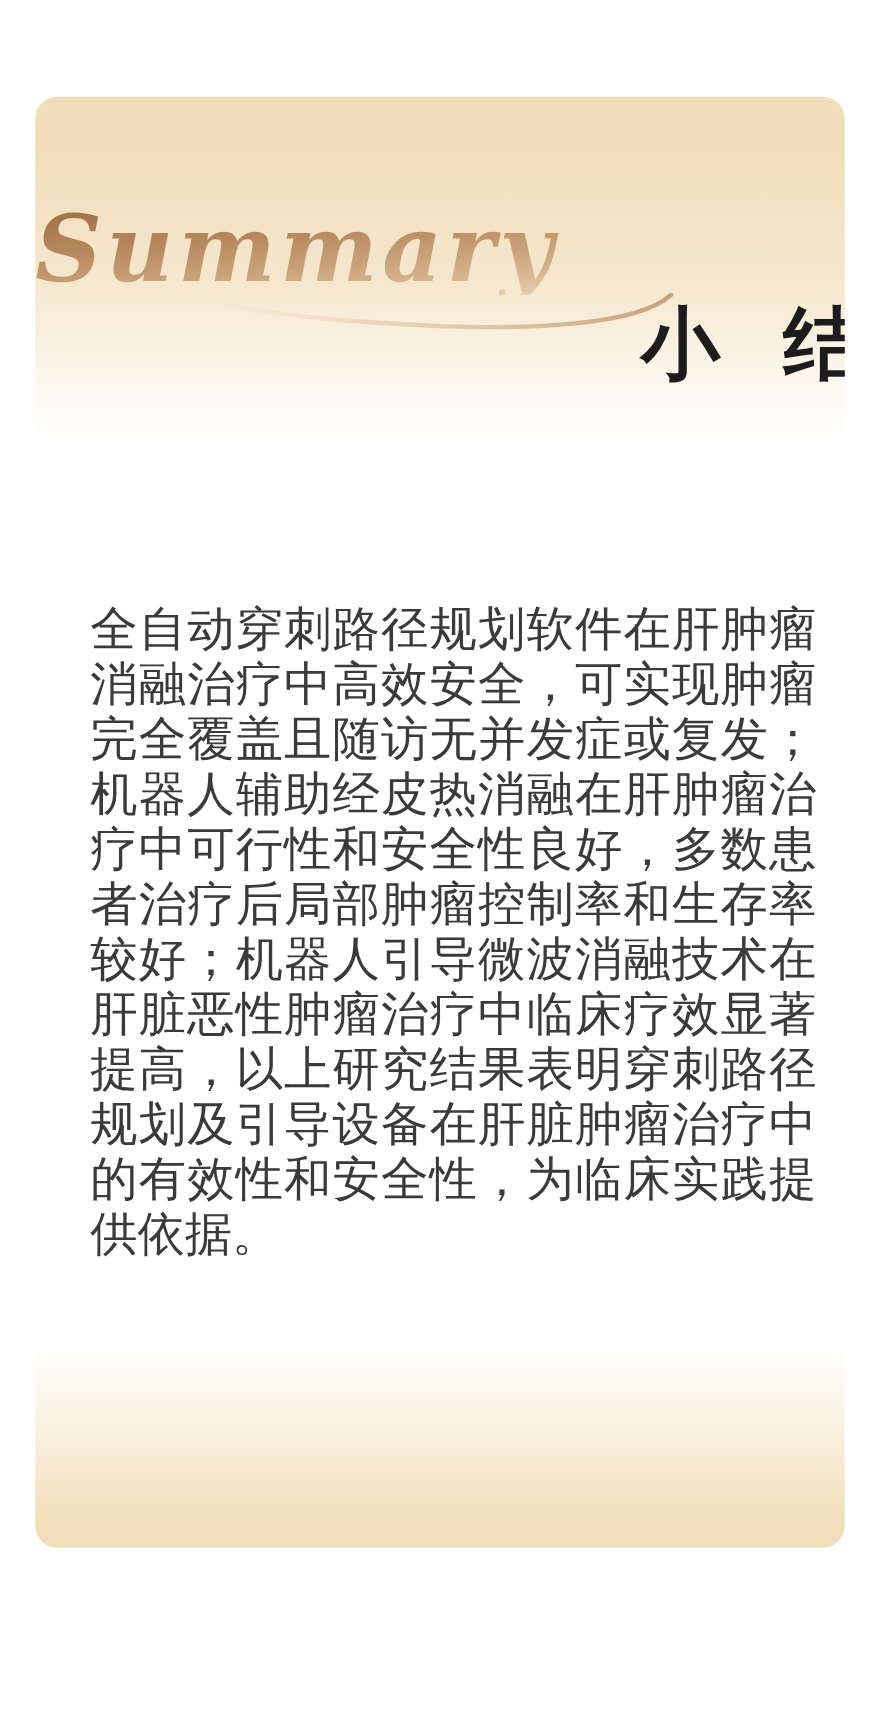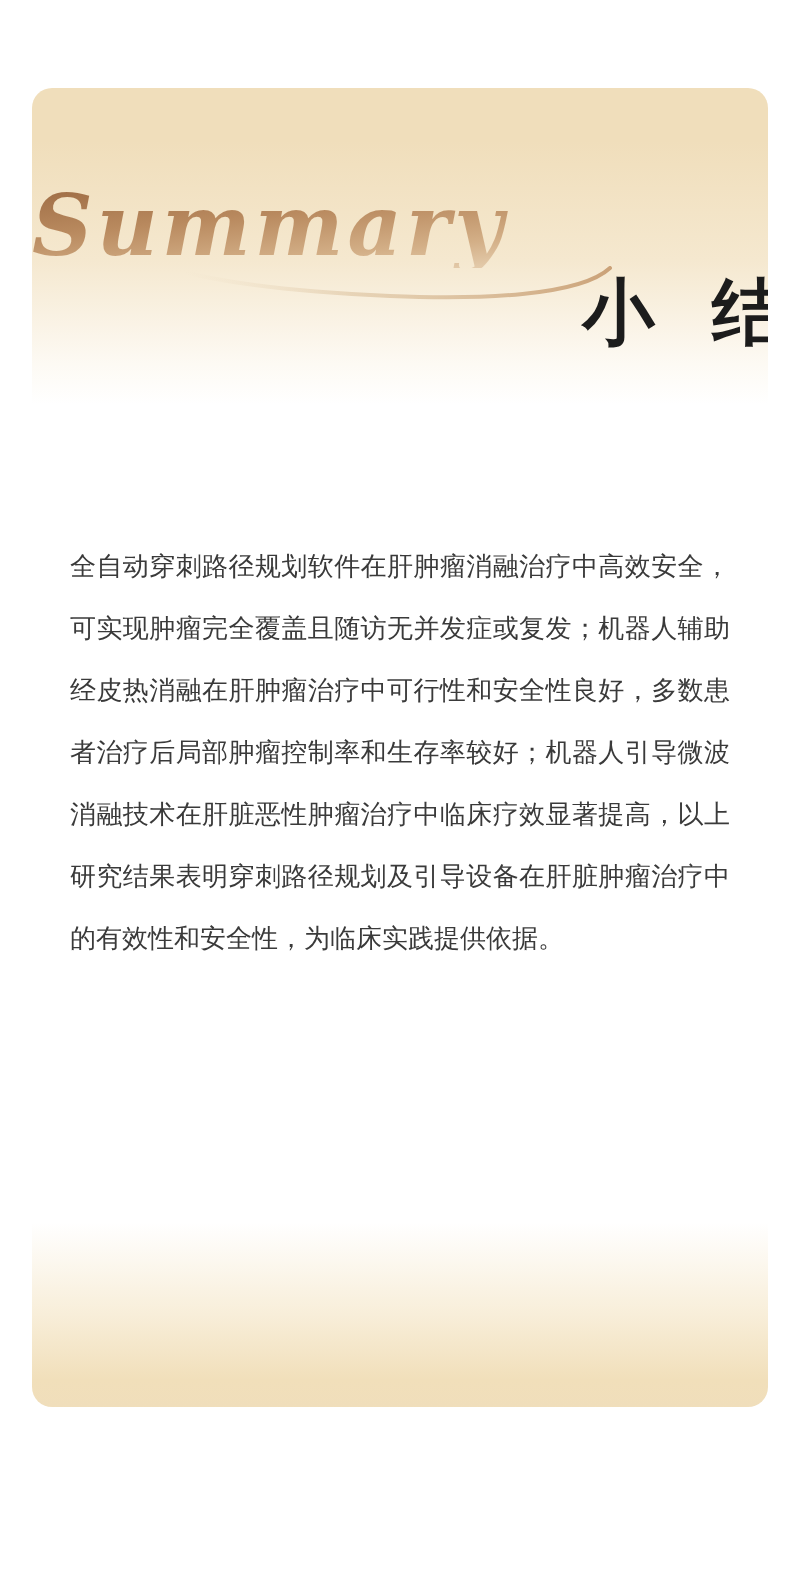--- a/index.html
+++ b/index.html
@@ -74,26 +74,26 @@
     color: #1c1c1c;
     letter-spacing: 0.8em;
     margin-right: -0.8em; 
   }
   .summary-paragraph {
     position: absolute;
     top: 447px;
     left: 38px;
     width: 660px;
     font-family: "Liberation Sans", sans-serif;
-    font-size: 26px;
-    line-height: 62px;
+    font-size: 43px;
+    line-height: 50px;
     color: #3a3a3a;
     text-align: justify;
     text-justify: inter-ideograph;
-    margin: 0;
+    margin: 12px;
   }
 </style>
 </head>
 <body>
 
 <div class="card">
 
   <div class="title-en">Summary</div>
 
   <svg class="title-flourish" viewBox="0 0 440 36" fill="none" xmlns="http://www.w3.org/2000/svg">

